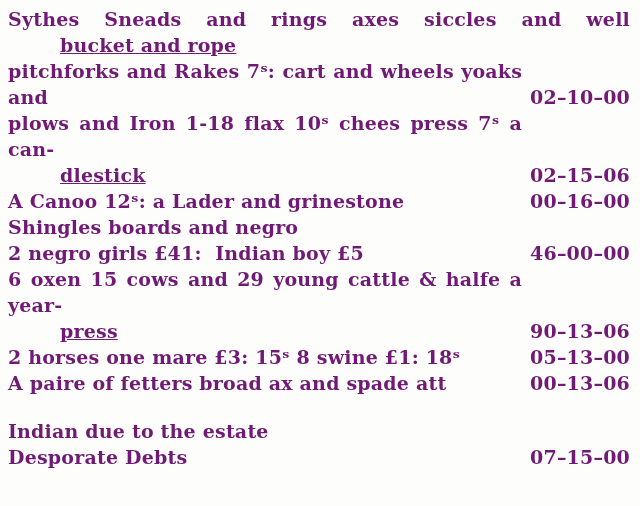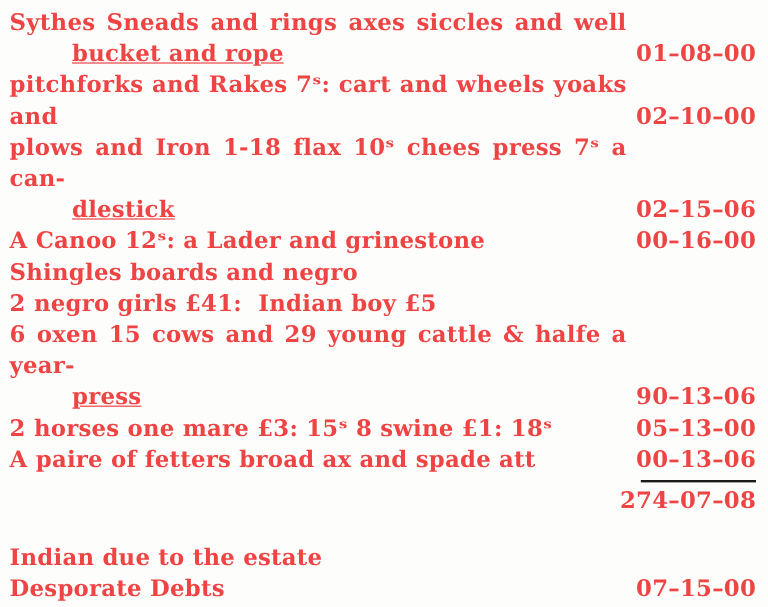--- a/index.html
+++ b/index.html
@@ -8,21 +8,21 @@
     background: #fdfdfc;
   }
   .page {
     position: relative;
     box-sizing: border-box;
     width: 640px;
     height: 506px;
     padding: 6px 10px 0 8px;
     overflow: hidden;
     background: #fdfdfc;
-    color: #ef4444;
+    color: #701a75;
     font-family: "DejaVu Serif", "Liberation Serif", serif;
     font-weight: 700;
     font-size: 19px;
     line-height: 26px;
     letter-spacing: 0.2px;
   }
   .row {
     display: flex;
     align-items: flex-end;
   }
@@ -65,21 +65,20 @@
 </head>
 <body>
 
 <div class="page">
 
   <div class="row">
     <div class="desc">
       <span class="line just">Sythes Sneads and rings axes siccles and well</span>
       <span class="line cont">bucket and rope</span>
     </div>
-    <div class="amount">01–08–00</div>
   </div>
 
   <div class="row">
     <div class="desc">
       <span class="line just">pitchforks and Rakes 7ˢ: cart and wheels yoaks and</span>
     </div>
     <div class="amount">02–10–00</div>
   </div>
 
   <div class="row">
@@ -100,20 +99,21 @@
   <div class="row">
     <div class="desc">
       <span class="line">Shingles boards and negro</span>
     </div>
   </div>
 
   <div class="row">
     <div class="desc">
       <span class="line">2 negro girls £41: &nbsp;Indian boy £5</span>
     </div>
+    <div class="amount">46–00–00</div>
   </div>
 
   <div class="row">
     <div class="desc">
       <span class="line just">6 oxen 15 cows and 29 young cattle &amp; halfe a year-</span>
       <span class="line cont">press</span>
     </div>
     <div class="amount">90–13–06</div>
   </div>
 
@@ -124,26 +124,20 @@
     <div class="amount">05–13–00</div>
   </div>
 
   <div class="row">
     <div class="desc">
       <span class="line">A paire of fetters broad ax and spade att</span>
     </div>
     <div class="amount">00–13–06</div>
   </div>
 
-  <div class="sum-row">
-    <div class="sum-col">
-      <div class="rule"></div>
-      <div class="amount">274–07–08</div>
-    </div>
-  </div>
 
   <div class="debts-section">
 
     <div class="row">
       <div class="desc">
         <span class="line">Indian due to the estate</span>
       </div>
     </div>
 
     <div class="row">

